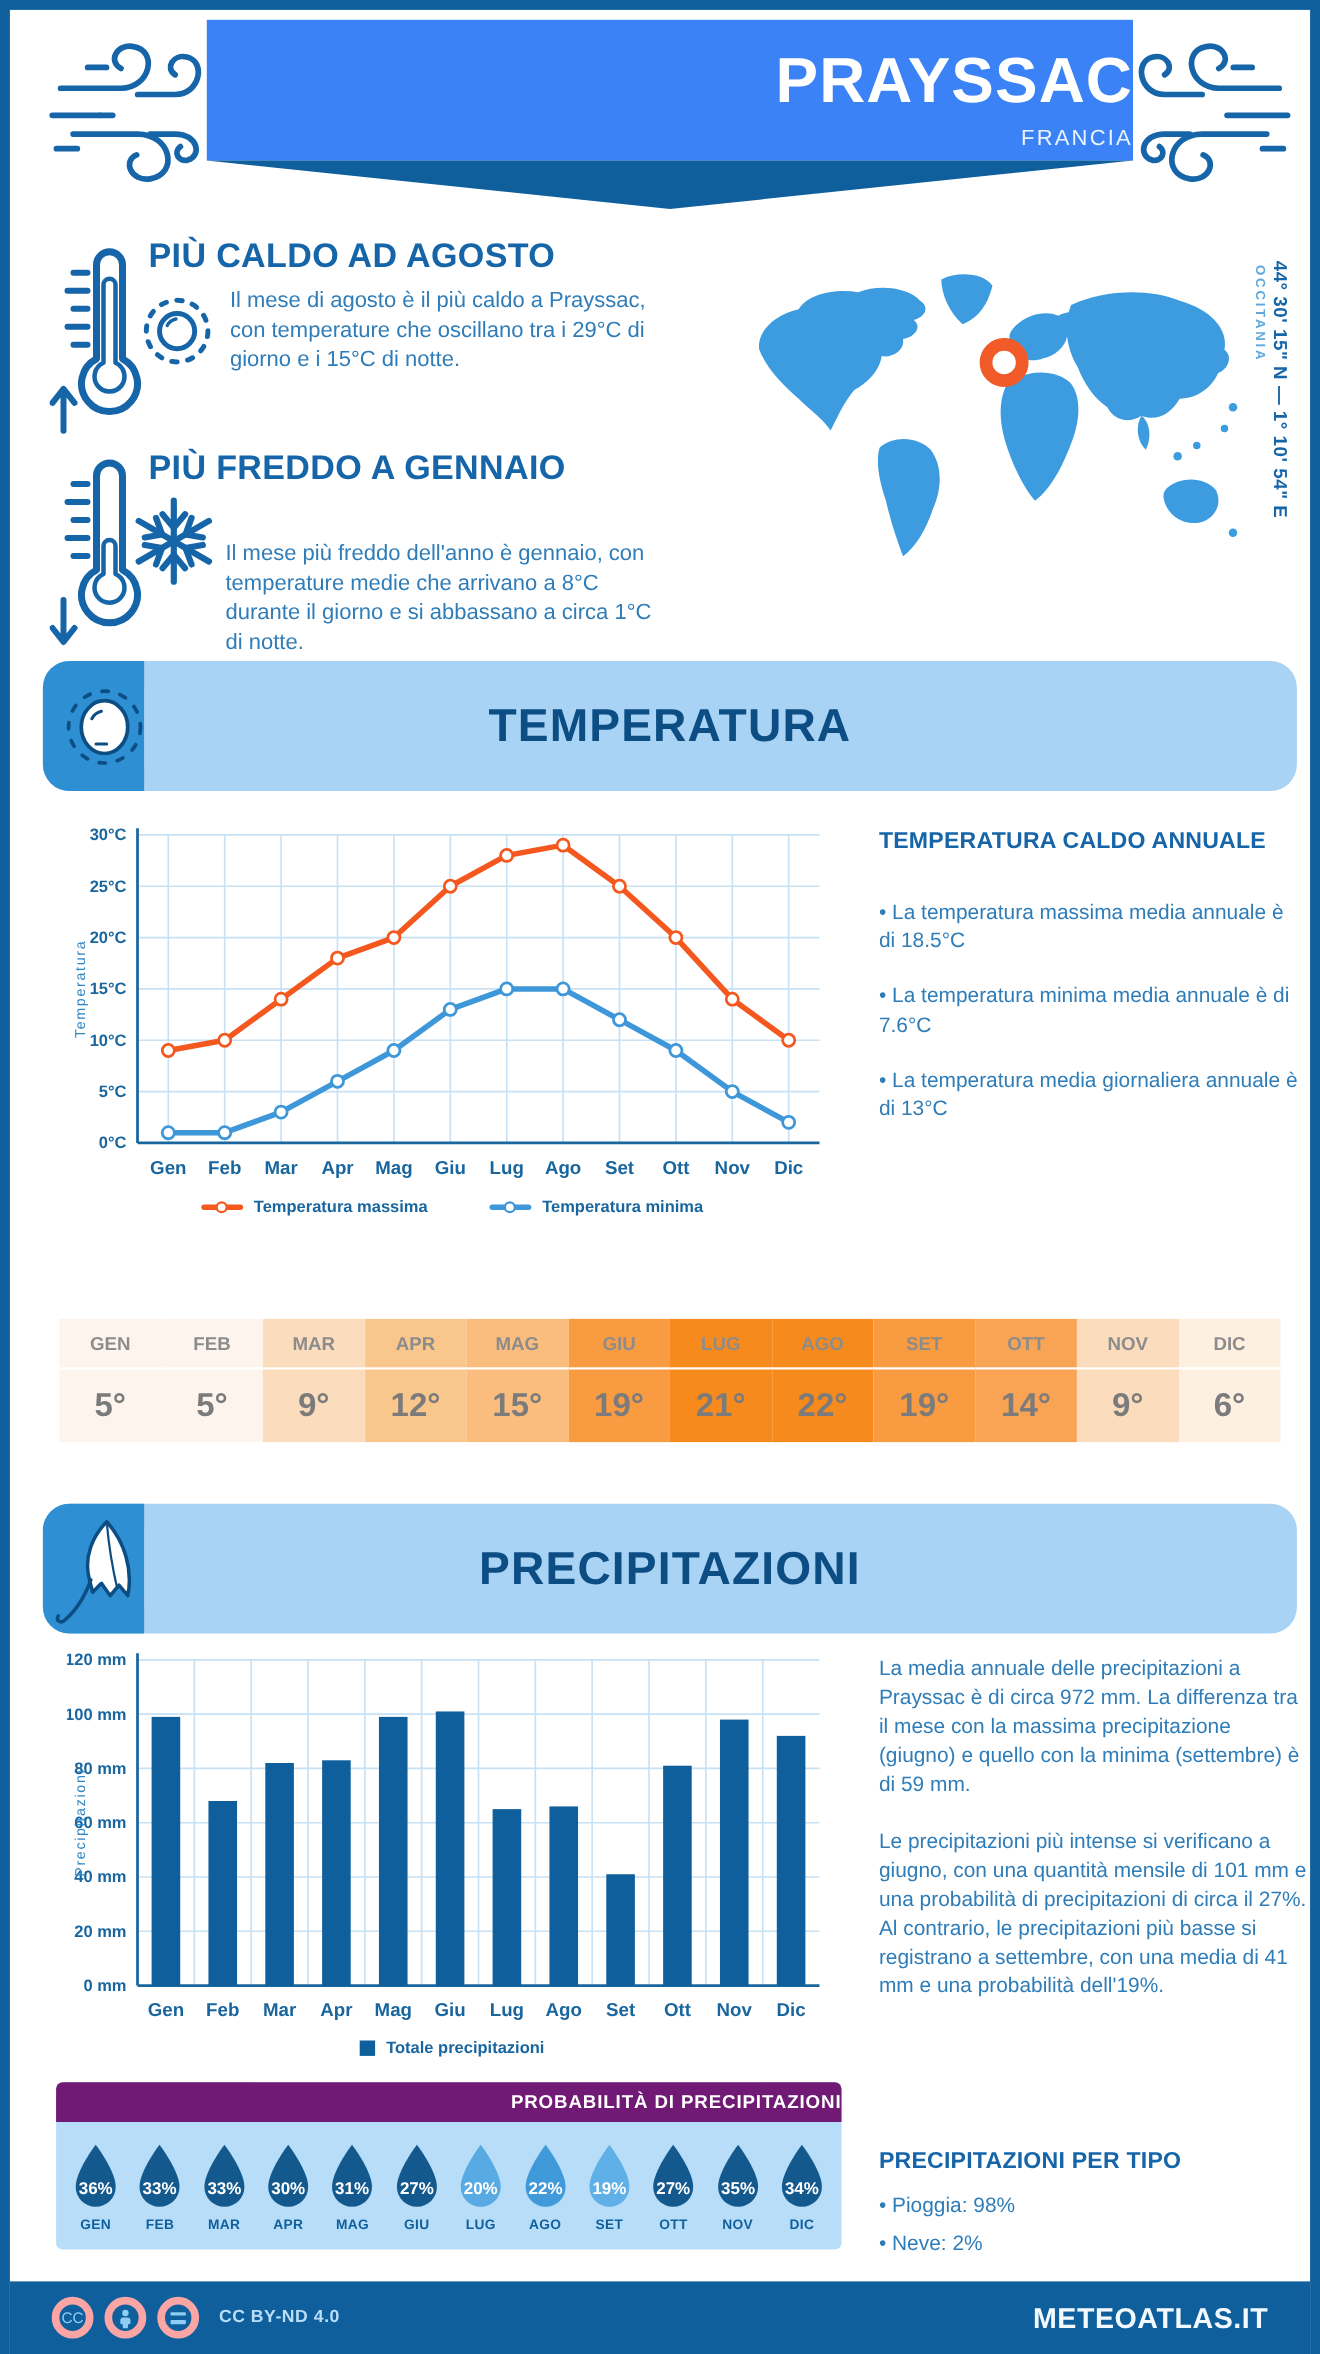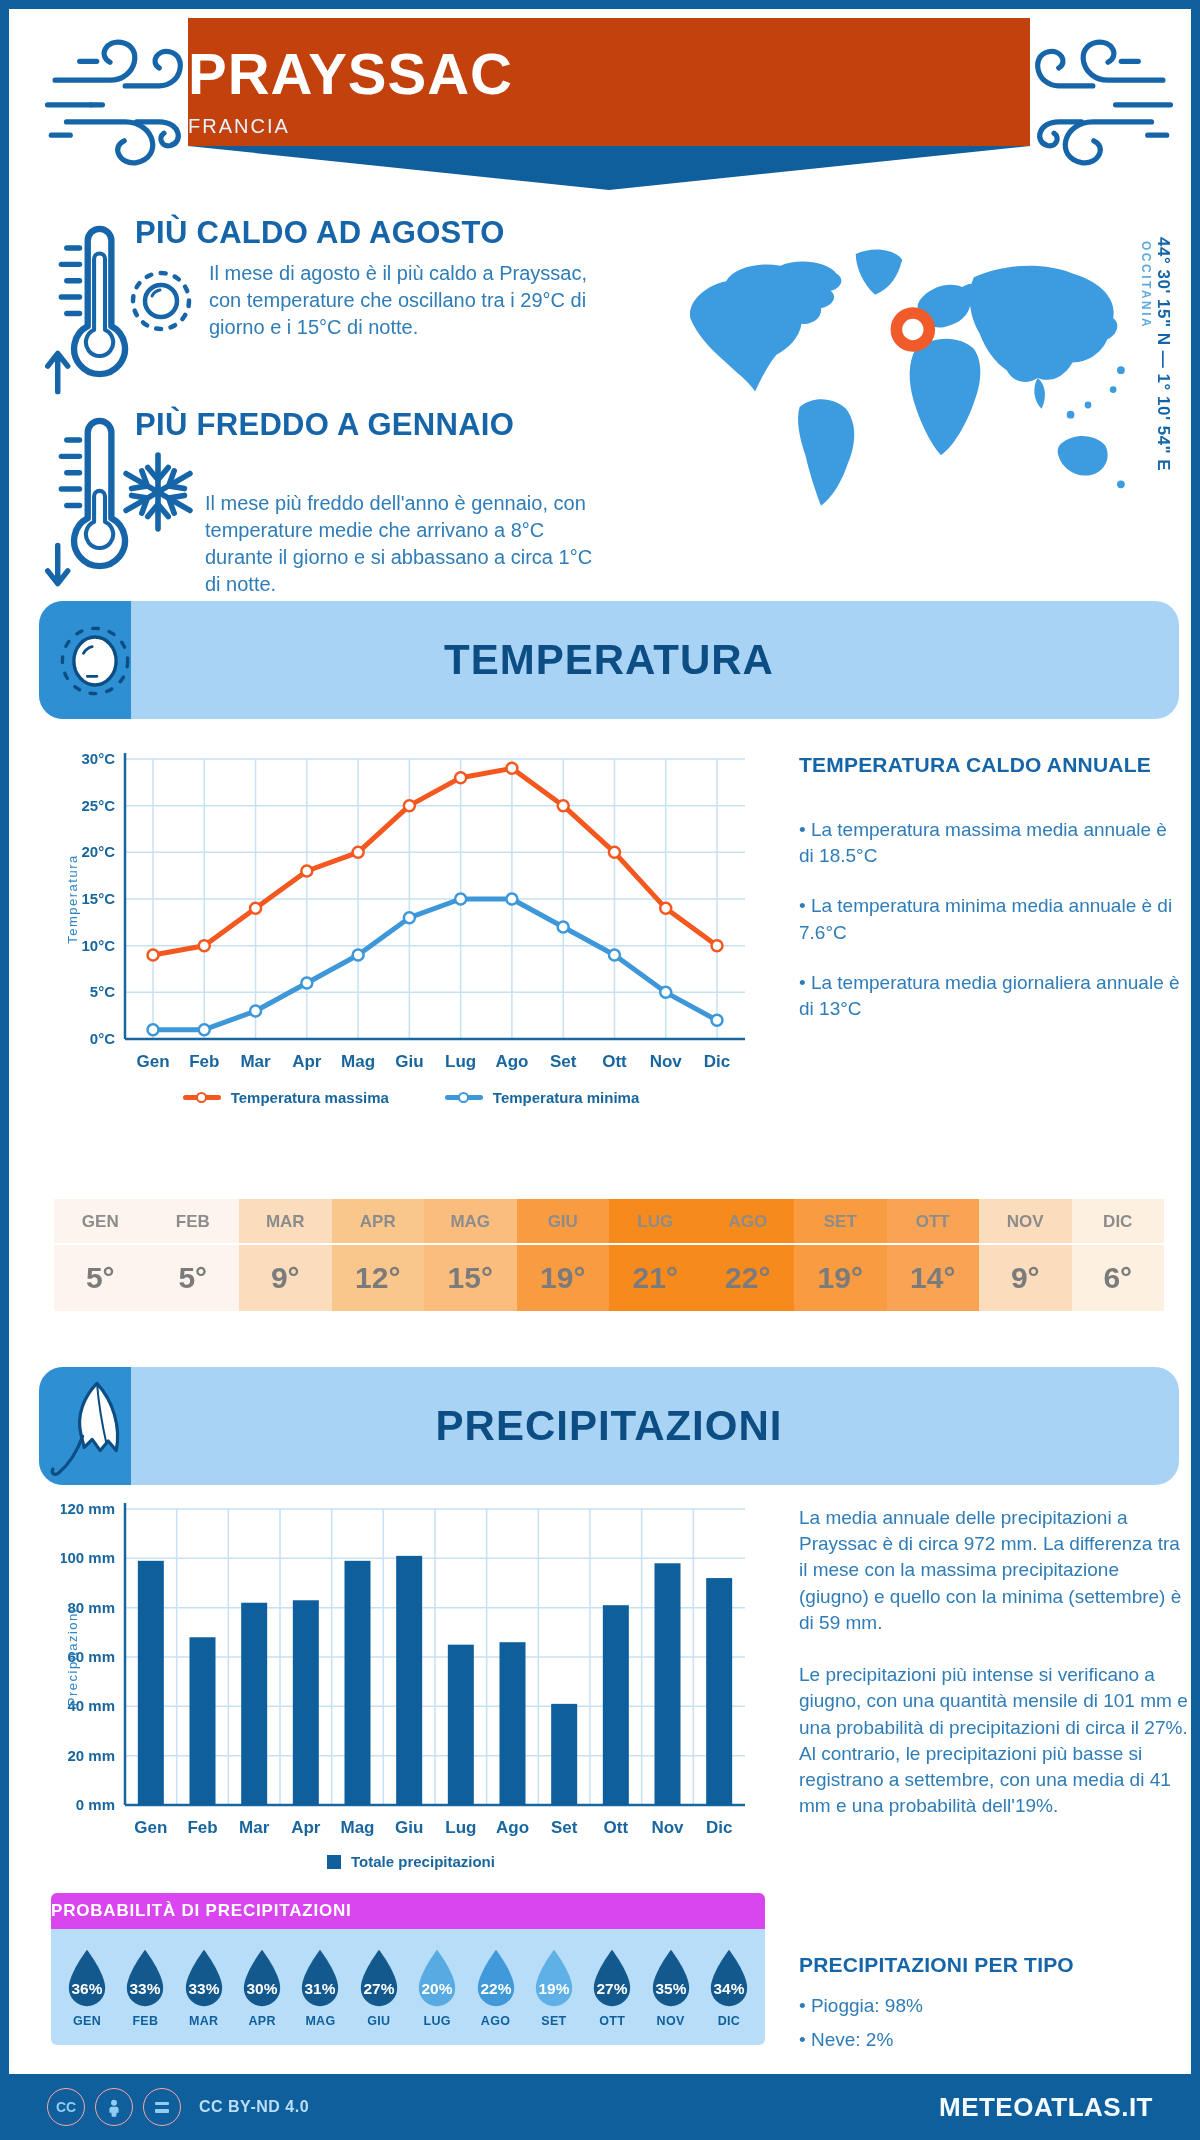--- a/index.html
+++ b/index.html
@@ -2,21 +2,21 @@
 <html><head>
 <meta charset="utf-8">
 <style>
   html,body{margin:0;padding:0;background:#fff;}
   body{font-family:"Liberation Sans",sans-serif;}
   .page{position:relative;width:1200px;height:2140px;background:#fff;box-sizing:border-box;
         border-left:9px solid #0f5f9d;border-right:9px solid #0f5f9d;border-top:9px solid #0f5f9d;overflow:hidden;}
   .abs{position:absolute;}
 
   
-  .banner{position:absolute;left:179px;top:9px;width:842px;height:128px;background:#c2410c;text-align:left;}
+  .banner{position:absolute;left:179px;top:9px;width:842px;height:128px;background:#3b82f6;text-align:right;}
   .banner::after{content:'';position:absolute;left:0;top:128px;width:0;height:0;
         border-left:421px solid transparent;border-right:421px solid transparent;border-top:44px solid #0f5f9d;}
   .page-title{margin-top:22px;font-size:58px;font-weight:800;color:#fff;letter-spacing:1px;}
   .page-subtitle{margin-top:8px;font-size:20px;color:#e8f4fd;letter-spacing:2px;}
 
   
   .hl-title{font-size:31px;font-weight:800;color:#1565a8;letter-spacing:.3px;}
   .hl-text{font-size:20px;line-height:1.35;color:#2e7cb8;}
 
   
@@ -46,32 +46,32 @@
 
   
   .table-title{position:absolute;left:0;width:100%;text-align:center;font-size:24px;font-weight:800;color:#1565a8;letter-spacing:.5px;}
   .daily-table{position:absolute;left:45px;top:1190px;width:1110px;display:grid;grid-template-columns:repeat(12,1fr);}
   .dt-col{display:flex;flex-direction:column;}
   .dt-month{height:44px;line-height:46px;text-align:center;font-size:17px;font-weight:700;color:#8c8c8c;border-bottom:2px solid #fff;}
   .dt-value{height:66px;line-height:66px;text-align:center;font-size:30px;font-weight:700;color:#7b7b7b;}
 
   
   .prob-panel{position:absolute;left:42px;top:1884px;width:714px;height:152px;background:#b7ddf8;border-radius:6px;}
-  .prob-header{height:36px;line-height:36px;background:#d946ef;border-radius:6px 6px 0 0;text-align:left;
+  .prob-header{height:36px;line-height:36px;background:#701a75;border-radius:6px 6px 0 0;text-align:right;
         font-size:17px;font-weight:800;color:#fff;letter-spacing:.8px;}
   .prob-body{display:flex;justify-content:space-between;padding:19px 12px 0 12px;}
   .droplet{width:48px;text-align:center;}
   .droplet-month{font-size:12.5px;font-weight:800;color:#0f5f9d;margin-top:2px;letter-spacing:.3px;}
 
   
   .footer{position:absolute;left:0;bottom:0;width:100%;height:66px;background:#0f5f9d;
         display:flex;align-items:center;justify-content:space-between;padding:0 38px;box-sizing:border-box;}
   .cc-group{display:flex;align-items:center;gap:10px;}
-  .cc-circle{width:38px;height:38px;border:1px solid #fca5a5;border-radius:50%;display:flex;align-items:center;justify-content:center;
-        color:#8fcdf3;font-weight:700;font-size:14px;box-sizing:border-box;}
+  .cc-circle{width:38px;height:38px;border:7px solid #fca5a5;border-radius:50%;display:flex;align-items:center;justify-content:center;
+        color:#8fcdf3;font-weight:400;font-size:14px;box-sizing:border-box;}
   .cc-eq{display:flex;flex-direction:column;gap:4px;}
   .cc-eq span{display:block;width:14px;height:3.5px;background:#8fcdf3;border-radius:1px;}
   .license-text{margin-left:8px;font-size:16px;font-weight:700;color:#b9def7;letter-spacing:.5px;}
   .brand{font-size:26px;font-weight:800;color:#f2f9ff;letter-spacing:.5px;}
 </style>
 </head>
 <body>
 
 <div class="page">
 

